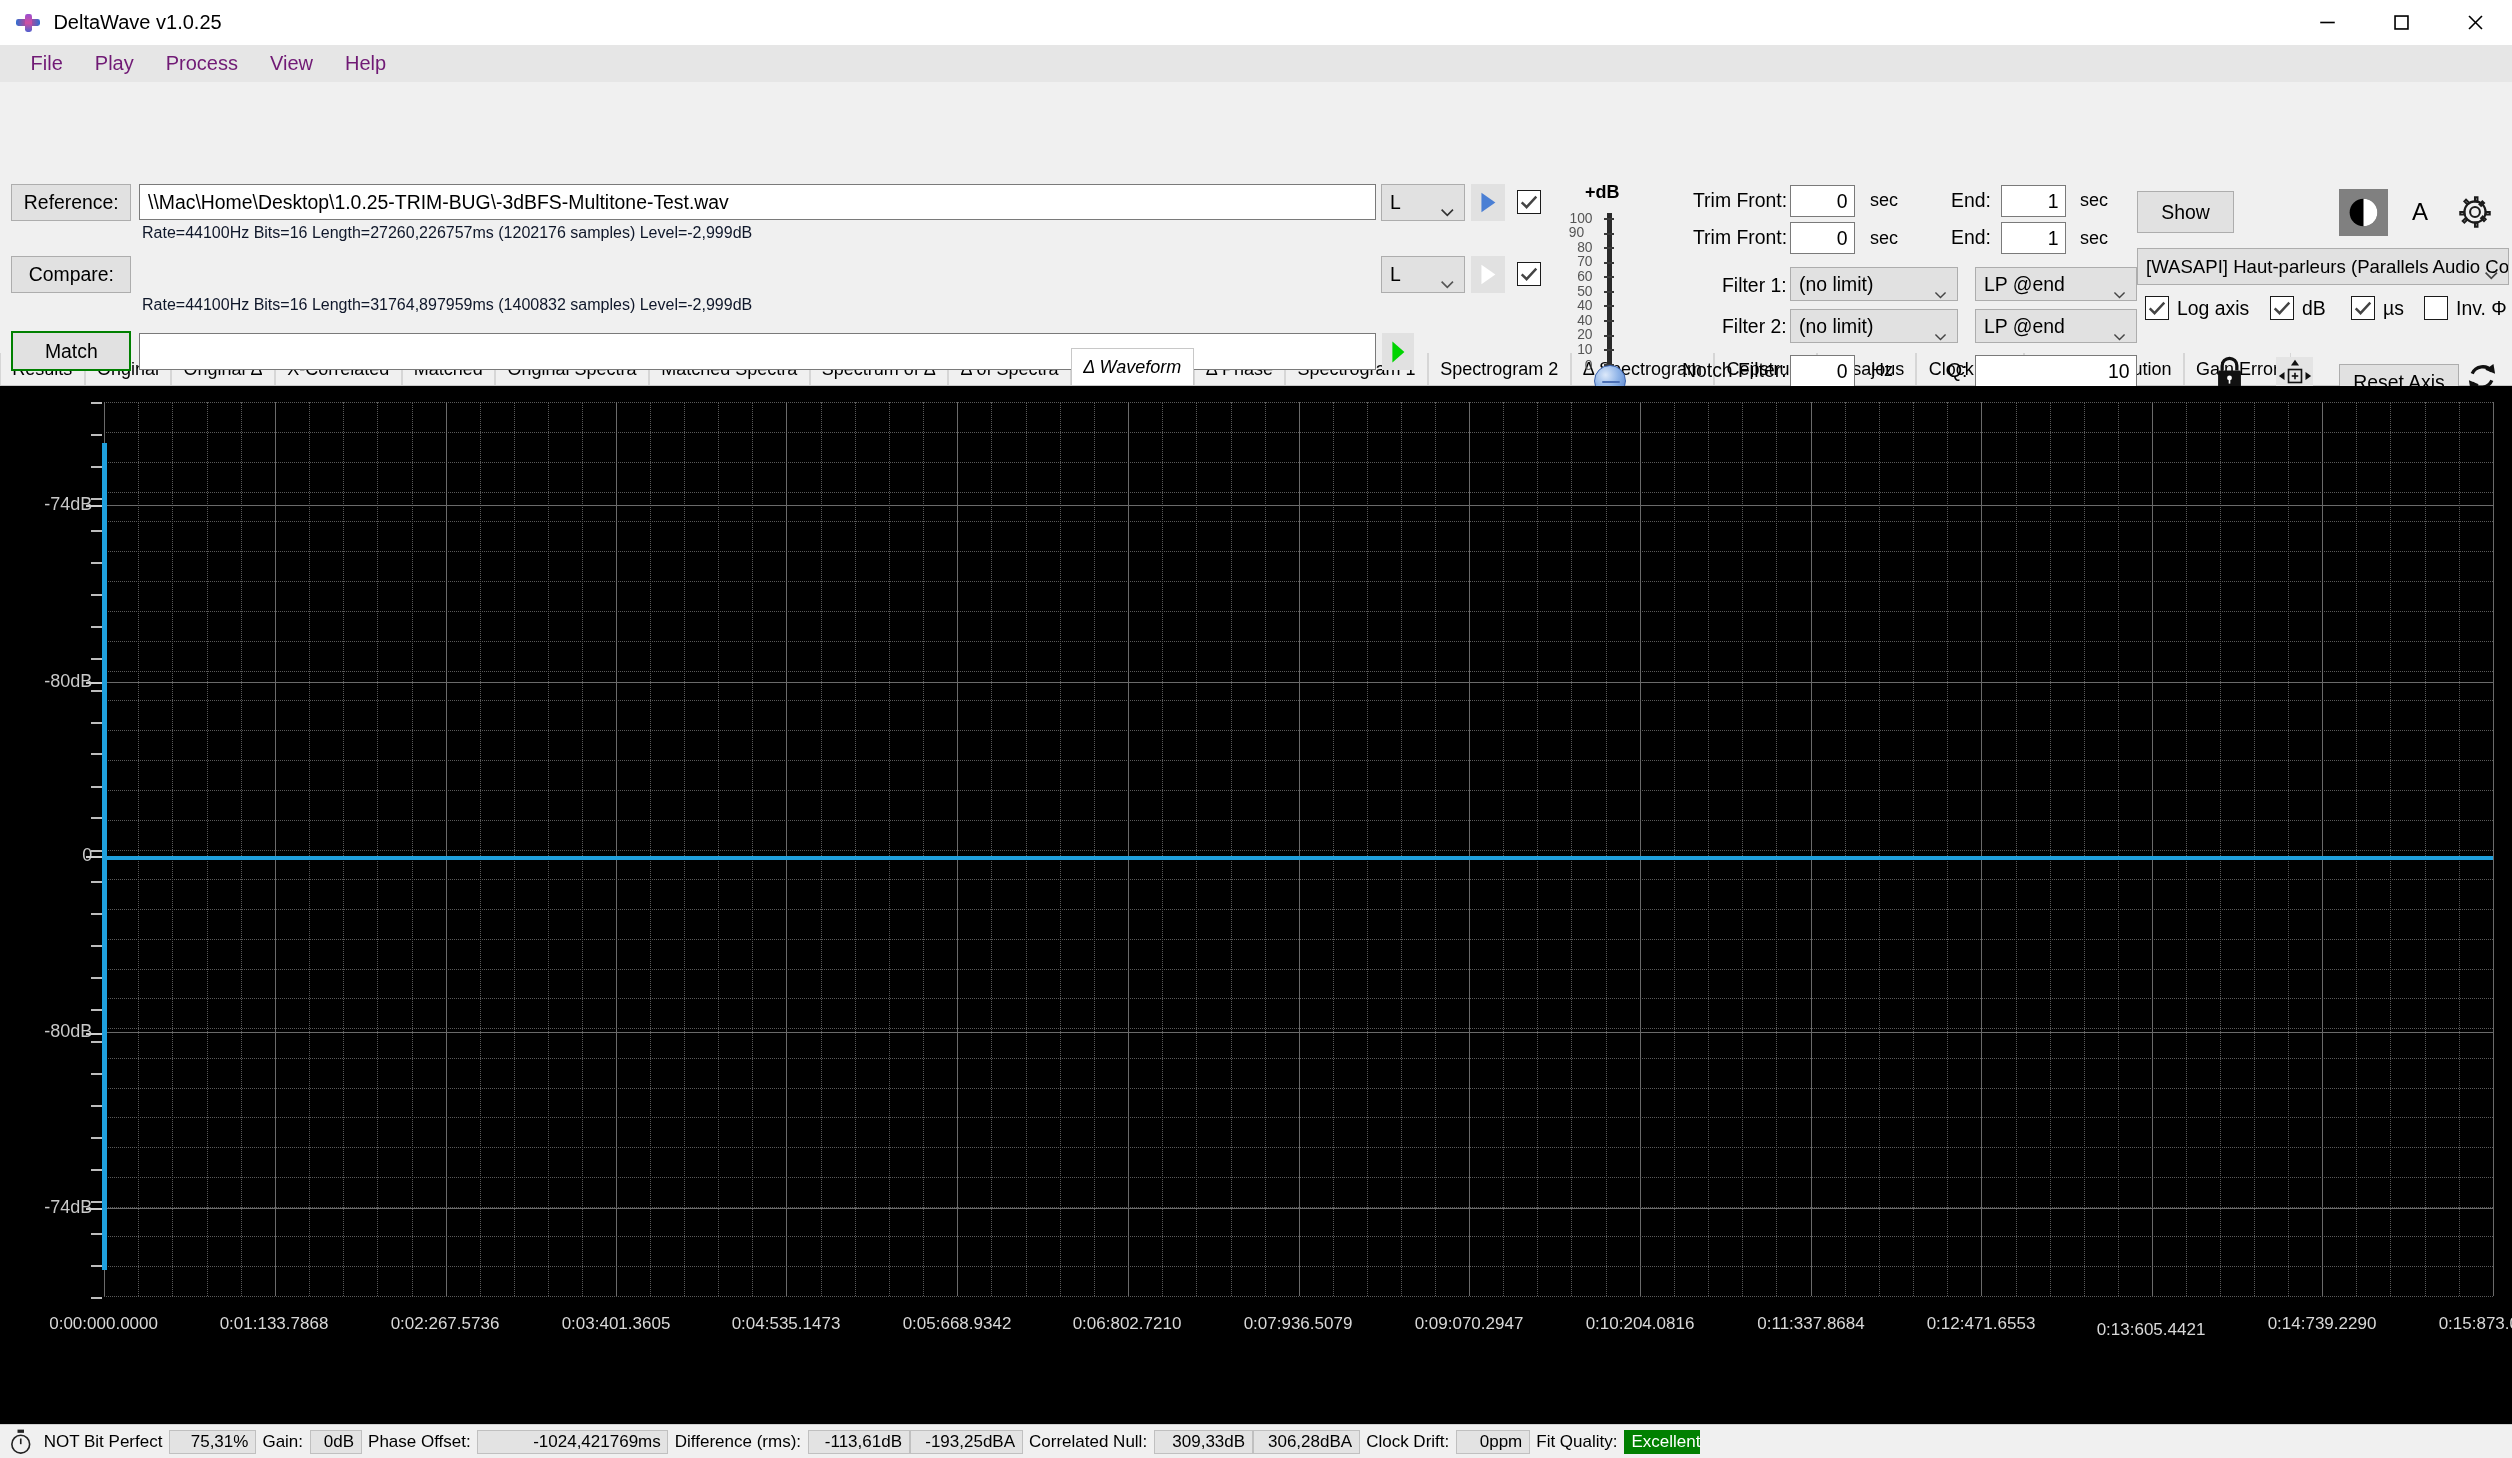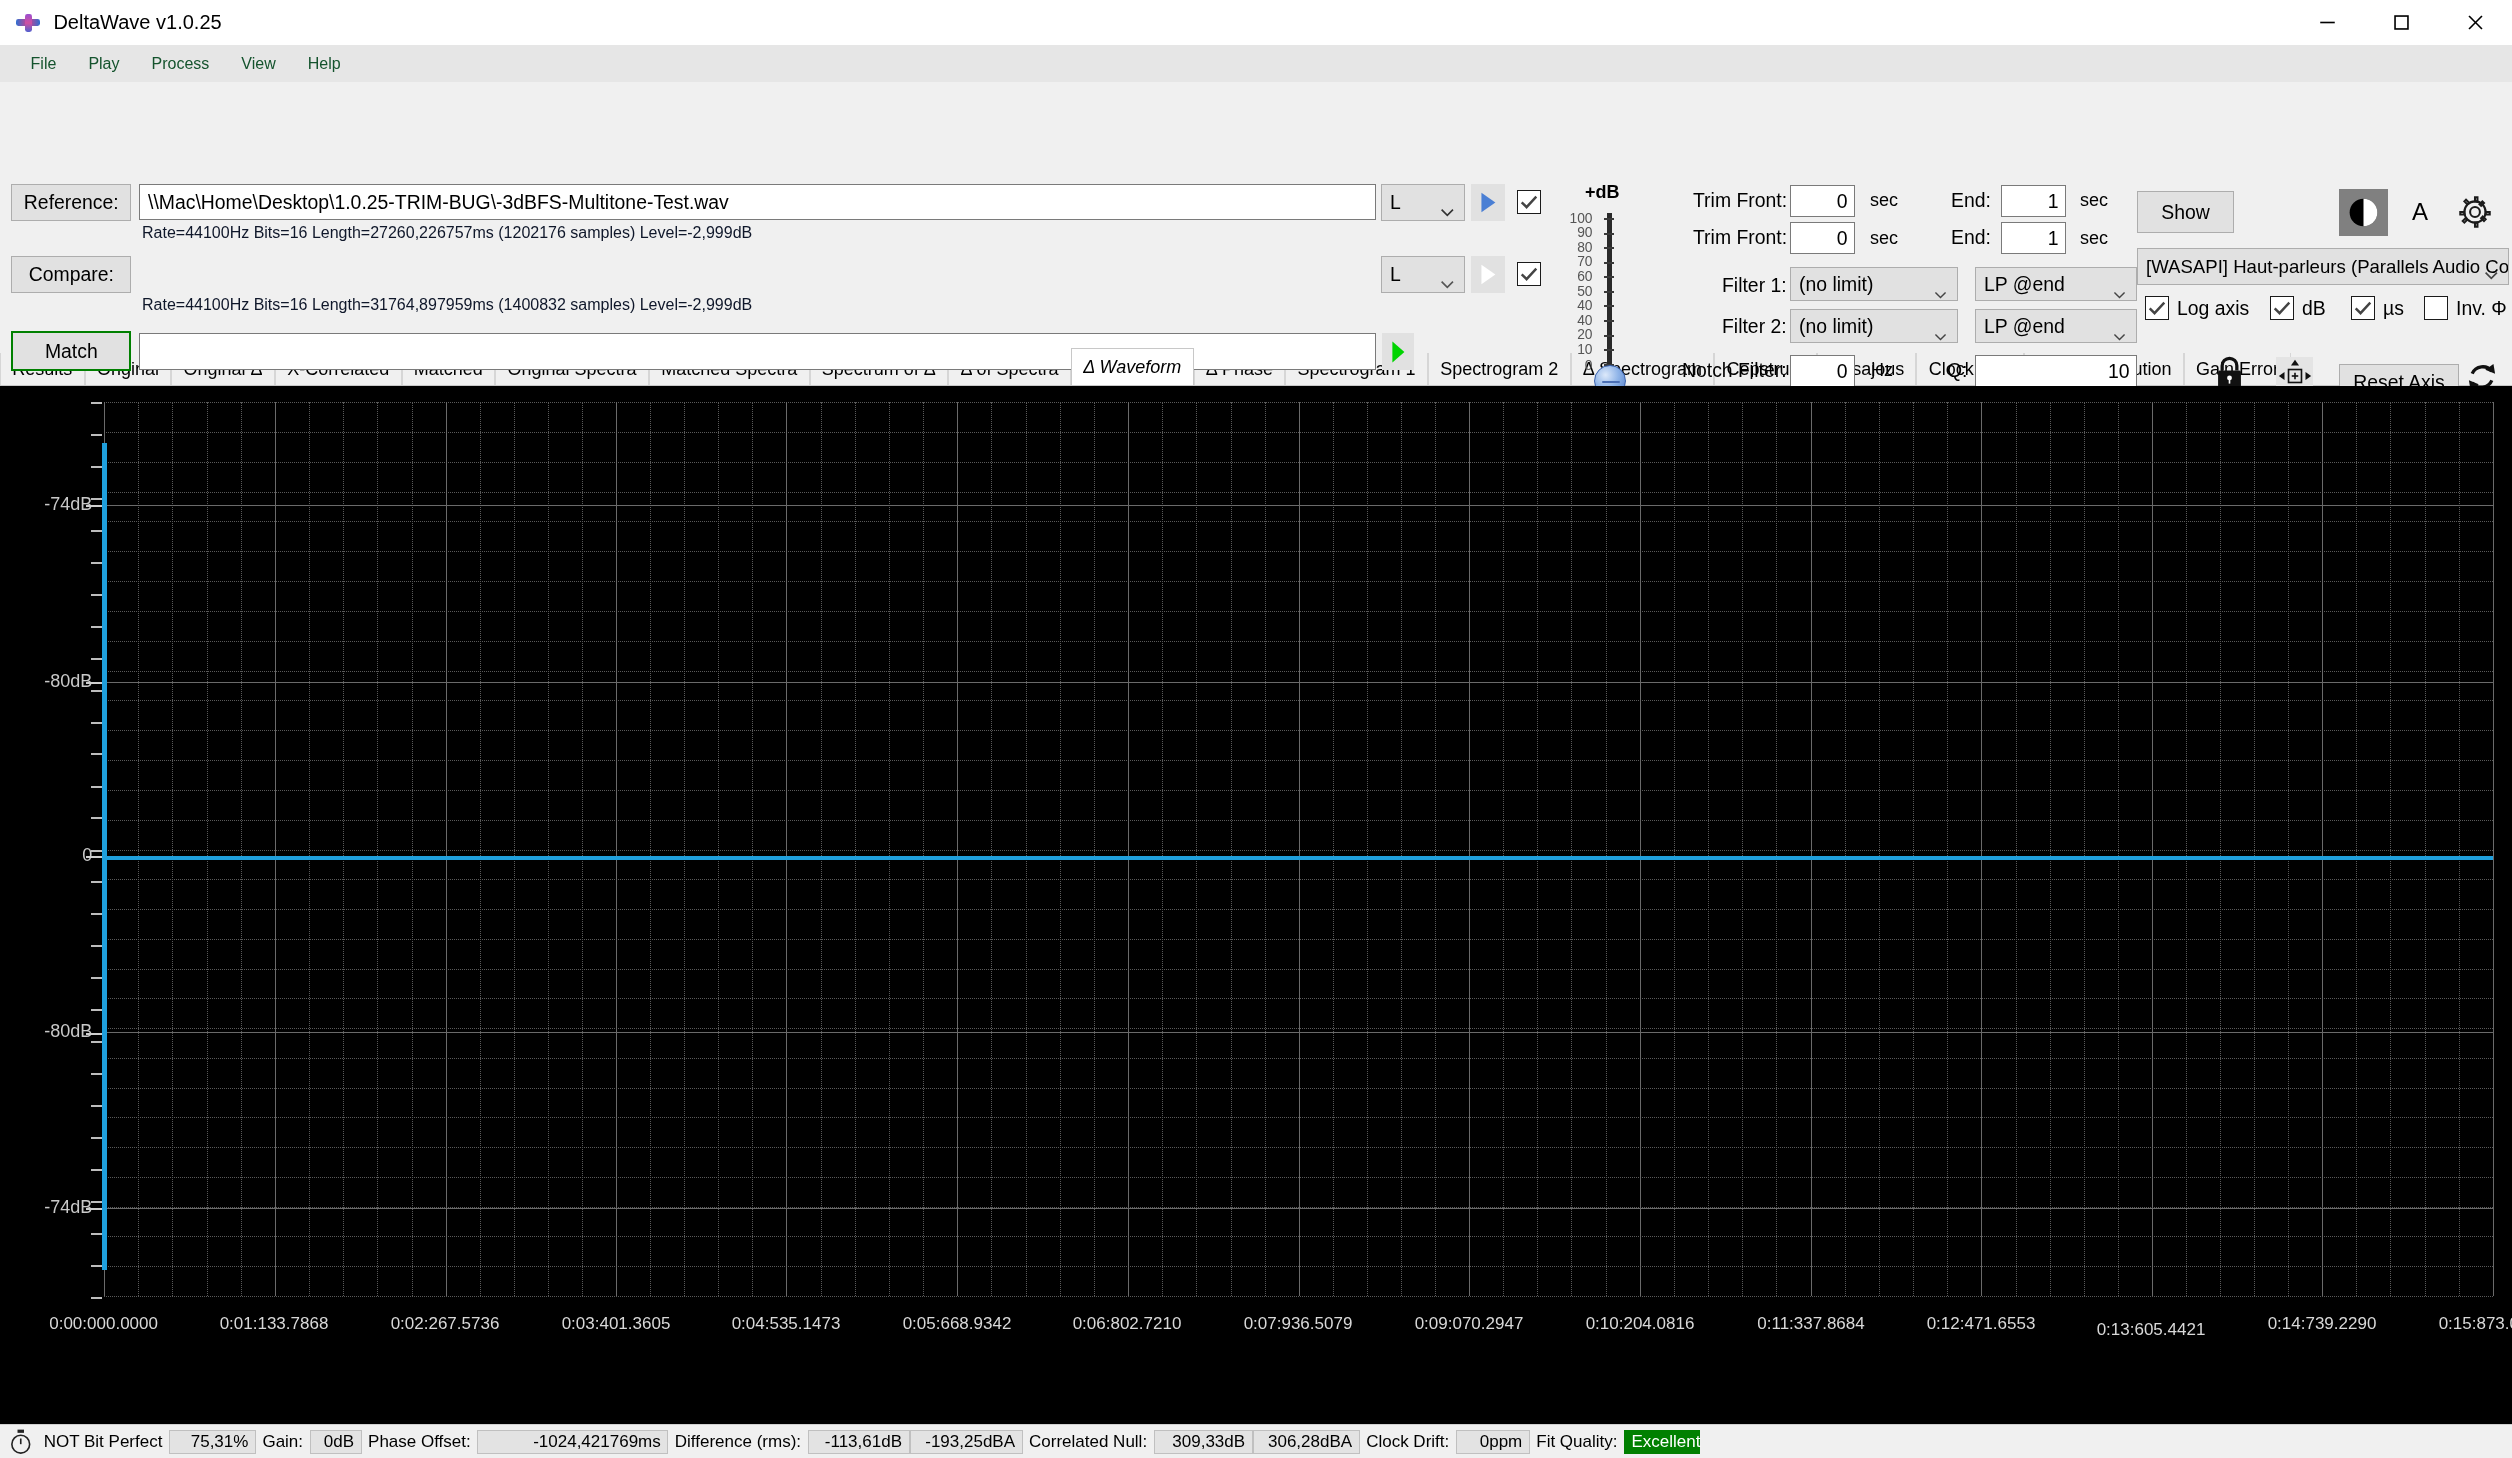--- a/index.html
+++ b/index.html
@@ -24,21 +24,21 @@
     background:linear-gradient(90deg,#2f6fd0,#d0408f,#2f6fd0); border-radius:2.4px;}
   .tb-icon .d2{ width:6.5px;height:18px;margin-left:-3.2px;margin-top:-9px;
     background:linear-gradient(180deg,#9b4fd0,#d050a0,#5060d0); border-radius:2.4px;}
   .tb-title{ font-size:20px; color:#000; }
   .winbtns{ position:absolute; right:0; top:0; height:45px; display:flex; }
   .winbtn{ width:74px; height:45px; display:flex; align-items:center; justify-content:center;}
   .winbtn svg{ display:block; }
 
   
   .menubar{ height:37px; background:#e6e6e6; display:flex; align-items:center; padding-left:14.6px; }
-  .menuitem{ font-size:16px; color:#14532d; padding:0 16px; line-height:37px; }
+  .menuitem{ font-size:20px; color:#701a75; padding:0 16px; line-height:37px; }
 
   
   .toppanel{ height:267px; background:#f0f0f0; position:relative; }
 
   .btn3d{
     background:#e1e1e1; border:0.8px solid #adadad; font-size:19.4px; color:#000;
     display:flex;align-items:center;justify-content:center;
   }
   .txtin{
     background:#fff;border:0.8px solid #7a7a7a;font-size:19.4px;color:#000;
@@ -197,21 +197,21 @@
         <polygon points="3,2 18,15 3,28" fill="#00d400"></polygon>
       </svg>
   </div>
 
   <div class="sliderwrap" style="left:1554px;top:102px;width:121px;height:219px;">
     <div class="lbl" style="left:31px;top:-1.6px;font-size:18px;font-weight:bold;">+dB</div>
     <div class="slidertrack" style="left:53px;top:29px;height:162px;"></div>
     <div class="tick" style="left:50px;top:34px;"></div>
       <div class="ticklbl" style="left:6.5px;top:27px;">100</div>
     <div class="tick" style="left:50px;top:49px;"></div>
-      <div class="ticklbl" style="left:6.5px;top:41px;">90</div>
+      <div class="ticklbl" style="left:6.5px;top:41px;text-align:center;">90</div>
     <div class="tick" style="left:50px;top:63px;"></div>
       <div class="ticklbl" style="left:6.5px;top:56px;">80</div>
     <div class="tick" style="left:50px;top:78px;"></div>
       <div class="ticklbl" style="left:6.5px;top:70px;">70</div>
     <div class="tick" style="left:50px;top:92px;"></div>
       <div class="ticklbl" style="left:6.5px;top:85px;">60</div>
     <div class="tick" style="left:50px;top:107px;"></div>
       <div class="ticklbl" style="left:6.5px;top:100px;">50</div>
     <div class="tick" style="left:50px;top:121px;"></div>
       <div class="ticklbl" style="left:6.5px;top:114px;">40</div>

